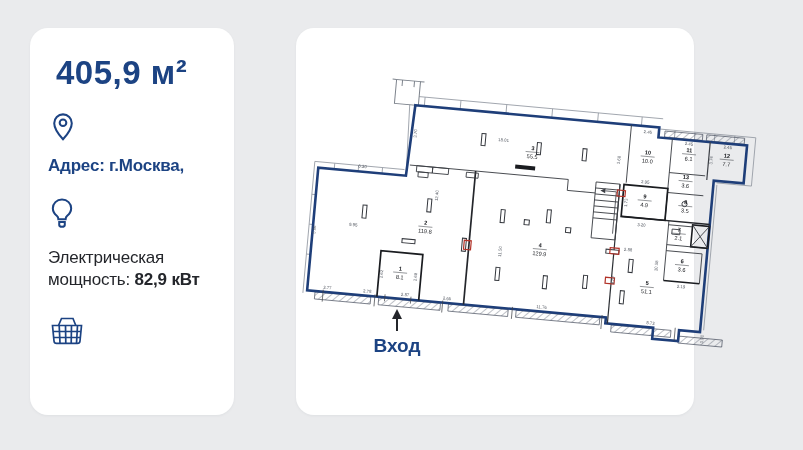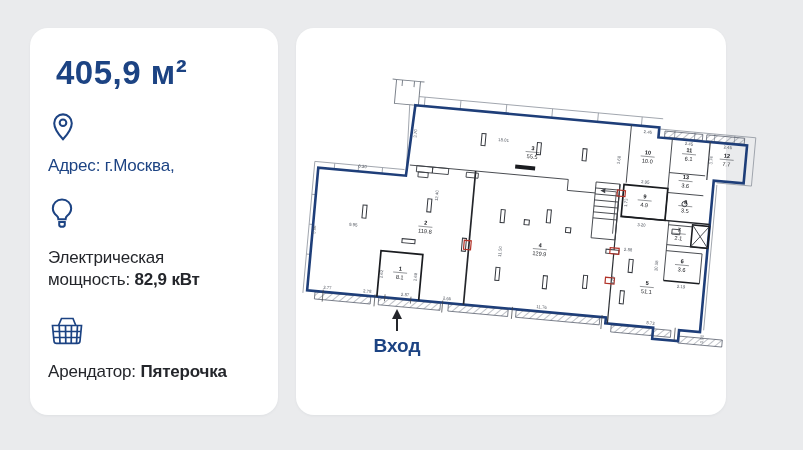--- a/index.html
+++ b/index.html
@@ -6,31 +6,31 @@
   body{
     width:803px;height:450px;overflow:hidden;
     background:#eaebed;
     font-family:"Liberation Sans", sans-serif;
     position:relative;
   }
   .card{
     position:absolute;top:28px;height:387px;background:#ffffff;
     border-radius:18px;box-shadow:0 1px 3px rgba(20,30,60,.05);
   }
-  #left-card{left:30px;width:248px;}
-  #right-card{left:296px;width:430px;}
+  #left-card{left:30px;width:204px;}
+  #right-card{left:296px;width:398px;}
   .left-inner{padding:26px 12px 0 18px;}
   .area-title{
     margin-left:8px;
     font-size:33px;font-weight:bold;color:#1c4383;letter-spacing:.5px;
   }
   .icon{display:block;color:#1c4383;}
   .pin-wrap{margin-top:20px;margin-left:2px;}
   .addr{
-    margin-top:9px;font-size:17px;font-weight:normal;color:#1c4383;
+    margin-top:9px;font-size:17px;font-weight:bold;color:#1c4383;
     line-height:1.28;letter-spacing:-.2px;white-space:nowrap;
   }
   .bulb-wrap{margin-top:20px;}
   .info{
     margin-top:14px;font-size:17px;color:#24262b;line-height:1.3;
     letter-spacing:-.2px;white-space:nowrap;
   }
   .info b{font-weight:bold;}
   .basket-wrap{margin-top:24px;margin-left:1px;}
   .tenant{margin-top:10px;}
@@ -65,24 +65,20 @@
     </div>
 
     <span class="icon basket-wrap">
       <svg width="36" height="32" viewBox="0 0 36 32" fill="none" stroke="currentColor" stroke-width="1.7">
         <path d="M9.5 10.5 L12.5 3.5 L24 3.5 L26.8 10.5"></path>
         <path d="M3.5 10.5 L32.5 10.5 L31 26 C30.9 27.4 29.8 28.4 28.4 28.4 L7.6 28.4 C6.2 28.4 5.1 27.4 5 26 Z"></path>
         <path d="M10.2 10.5 L11 28.4 M16.5 10.5 L16.8 28.4 M22.5 10.5 L22.2 28.4 M28.5 10.5 L27.5 28.4"></path>
         <path d="M4.2 16.5 L31.8 16.5 M4.8 22.5 L31.2 22.5"></path>
       </svg>
     </span>
-    <div class="info tenant">
-      <span>Арендатор:</span>
-      <b>Пятерочка</b>
-    </div>
   </div>
 </div>
 
 <div class="card" id="right-card">
   <svg id="plan-svg" width="470" height="387" viewBox="0 0 470 387">
     <defs>
       <pattern id="hatch" width="5" height="5" patternUnits="userSpaceOnUse" patternTransform="rotate(45)">
         <line x1="0" y1="0" x2="0" y2="5" stroke="#5a6170" stroke-width="0.8"></line>
       </pattern>
     </defs>

